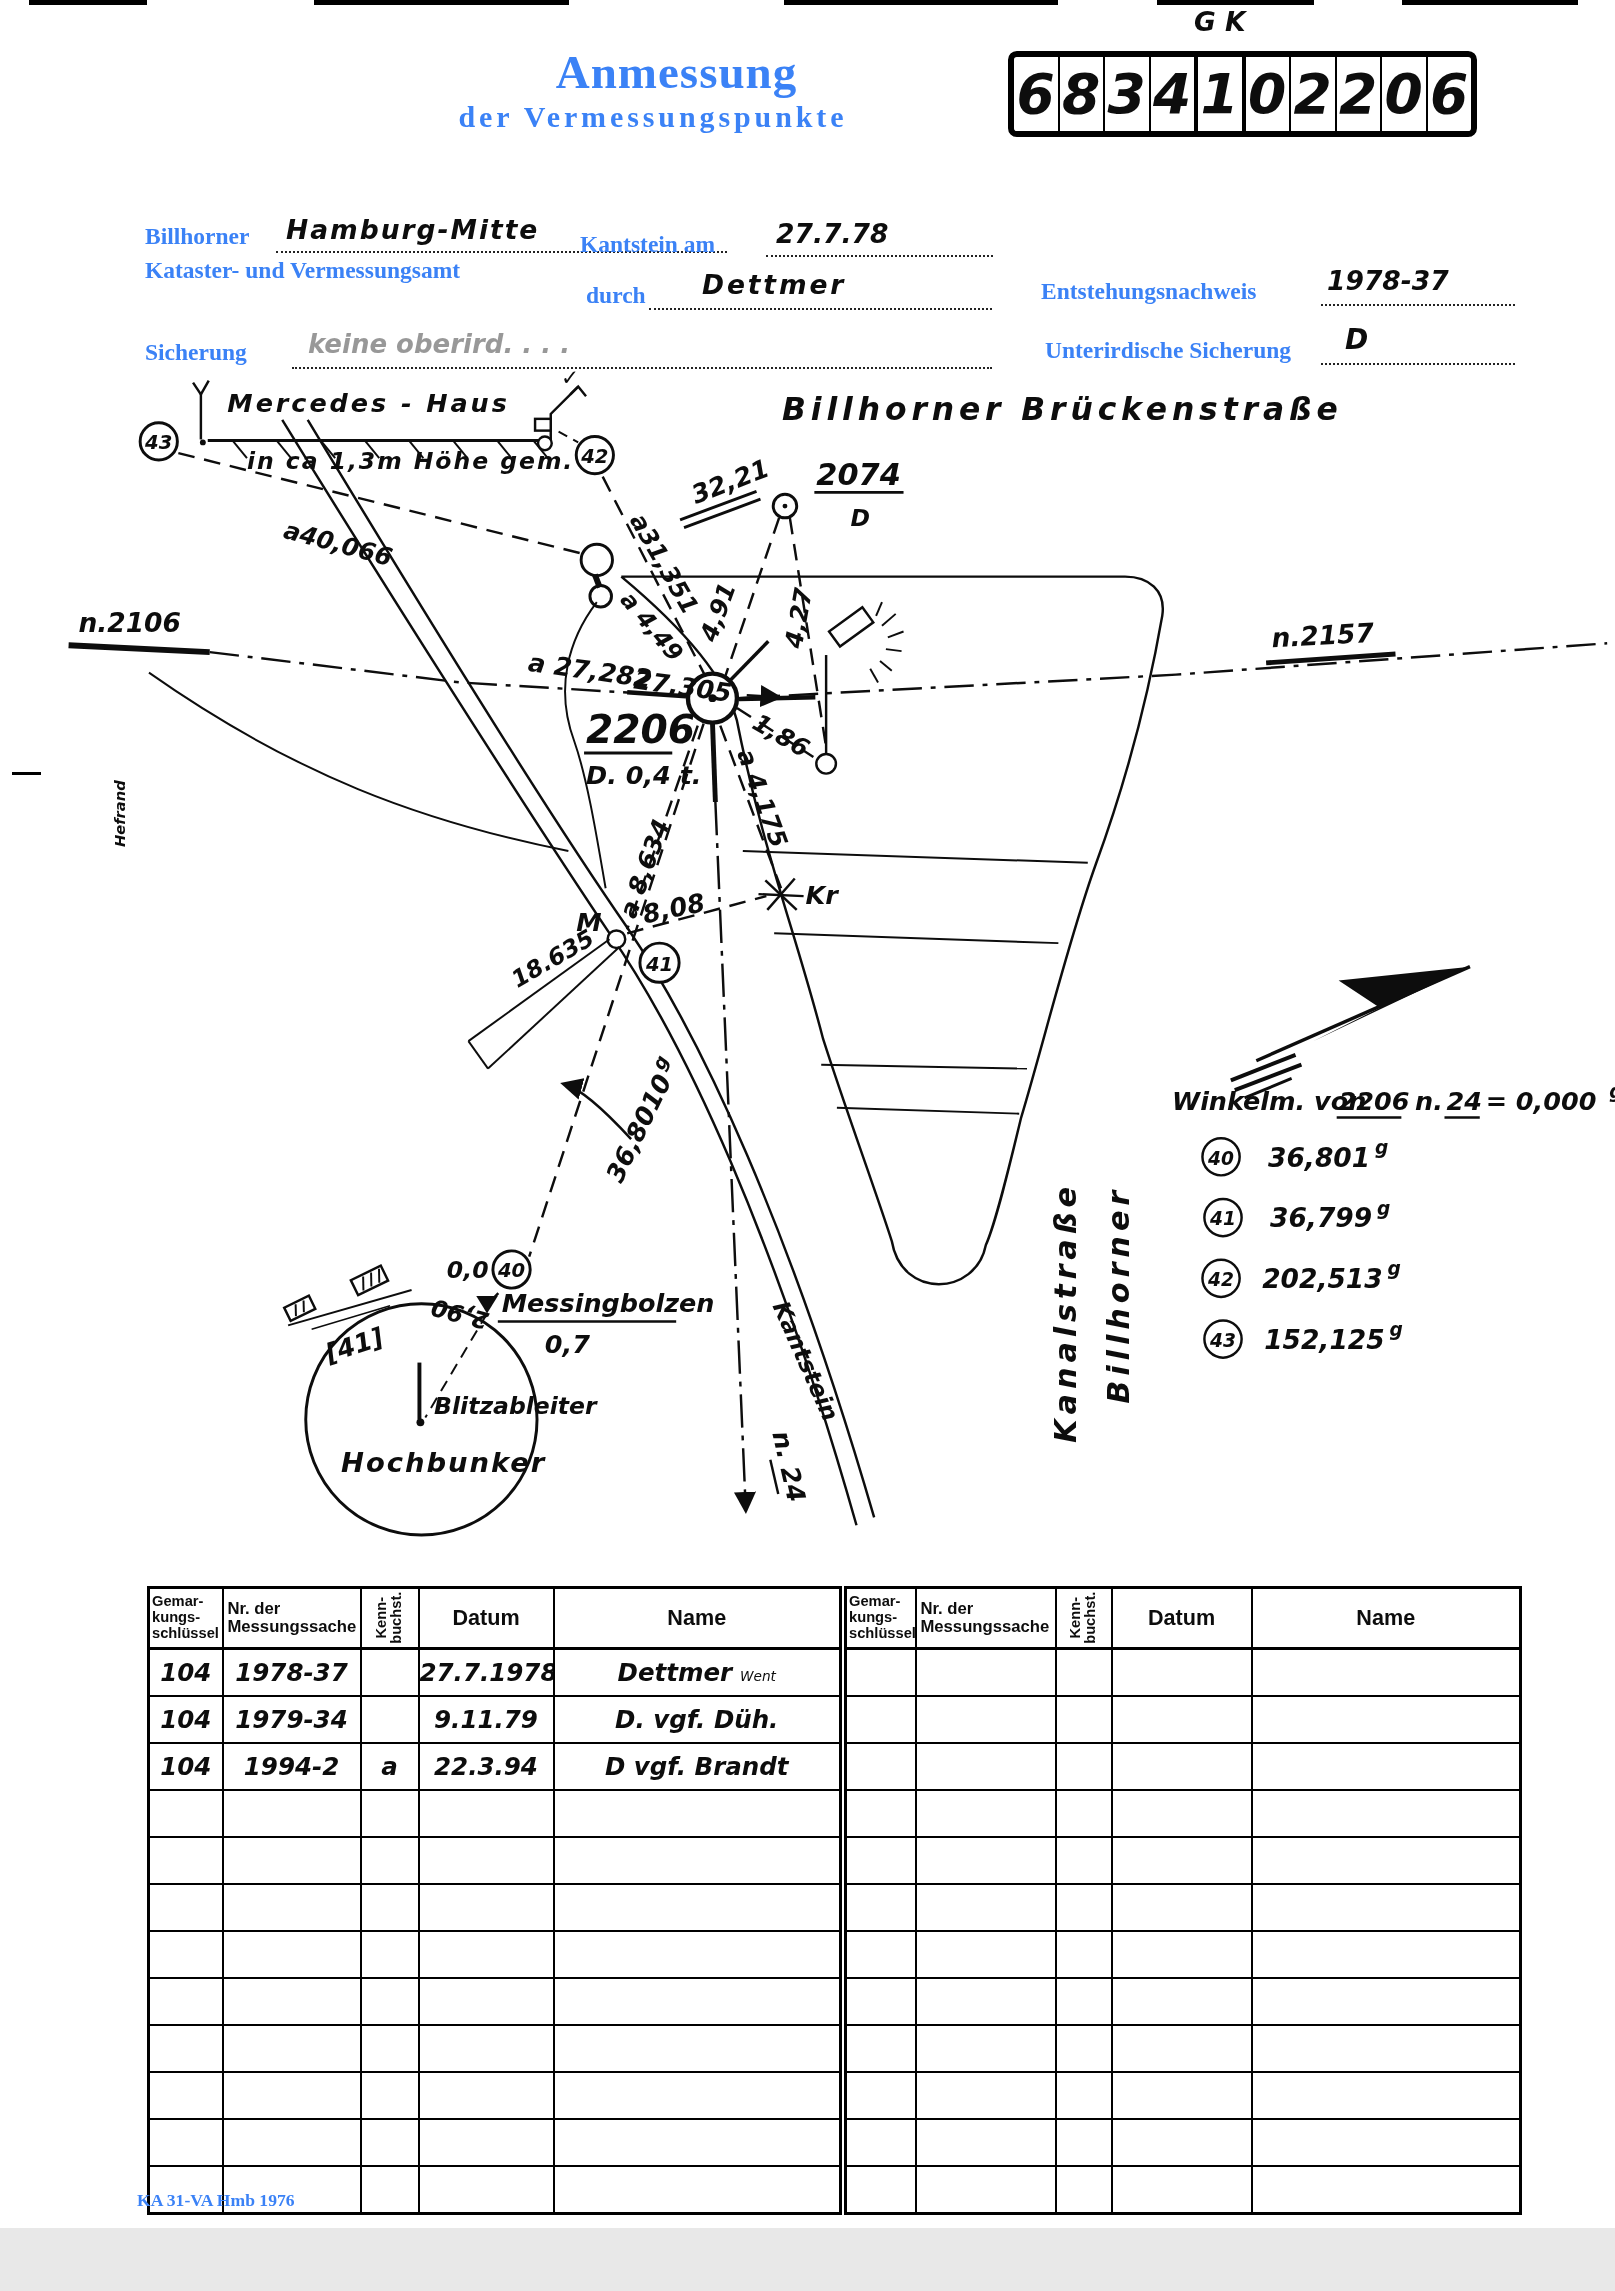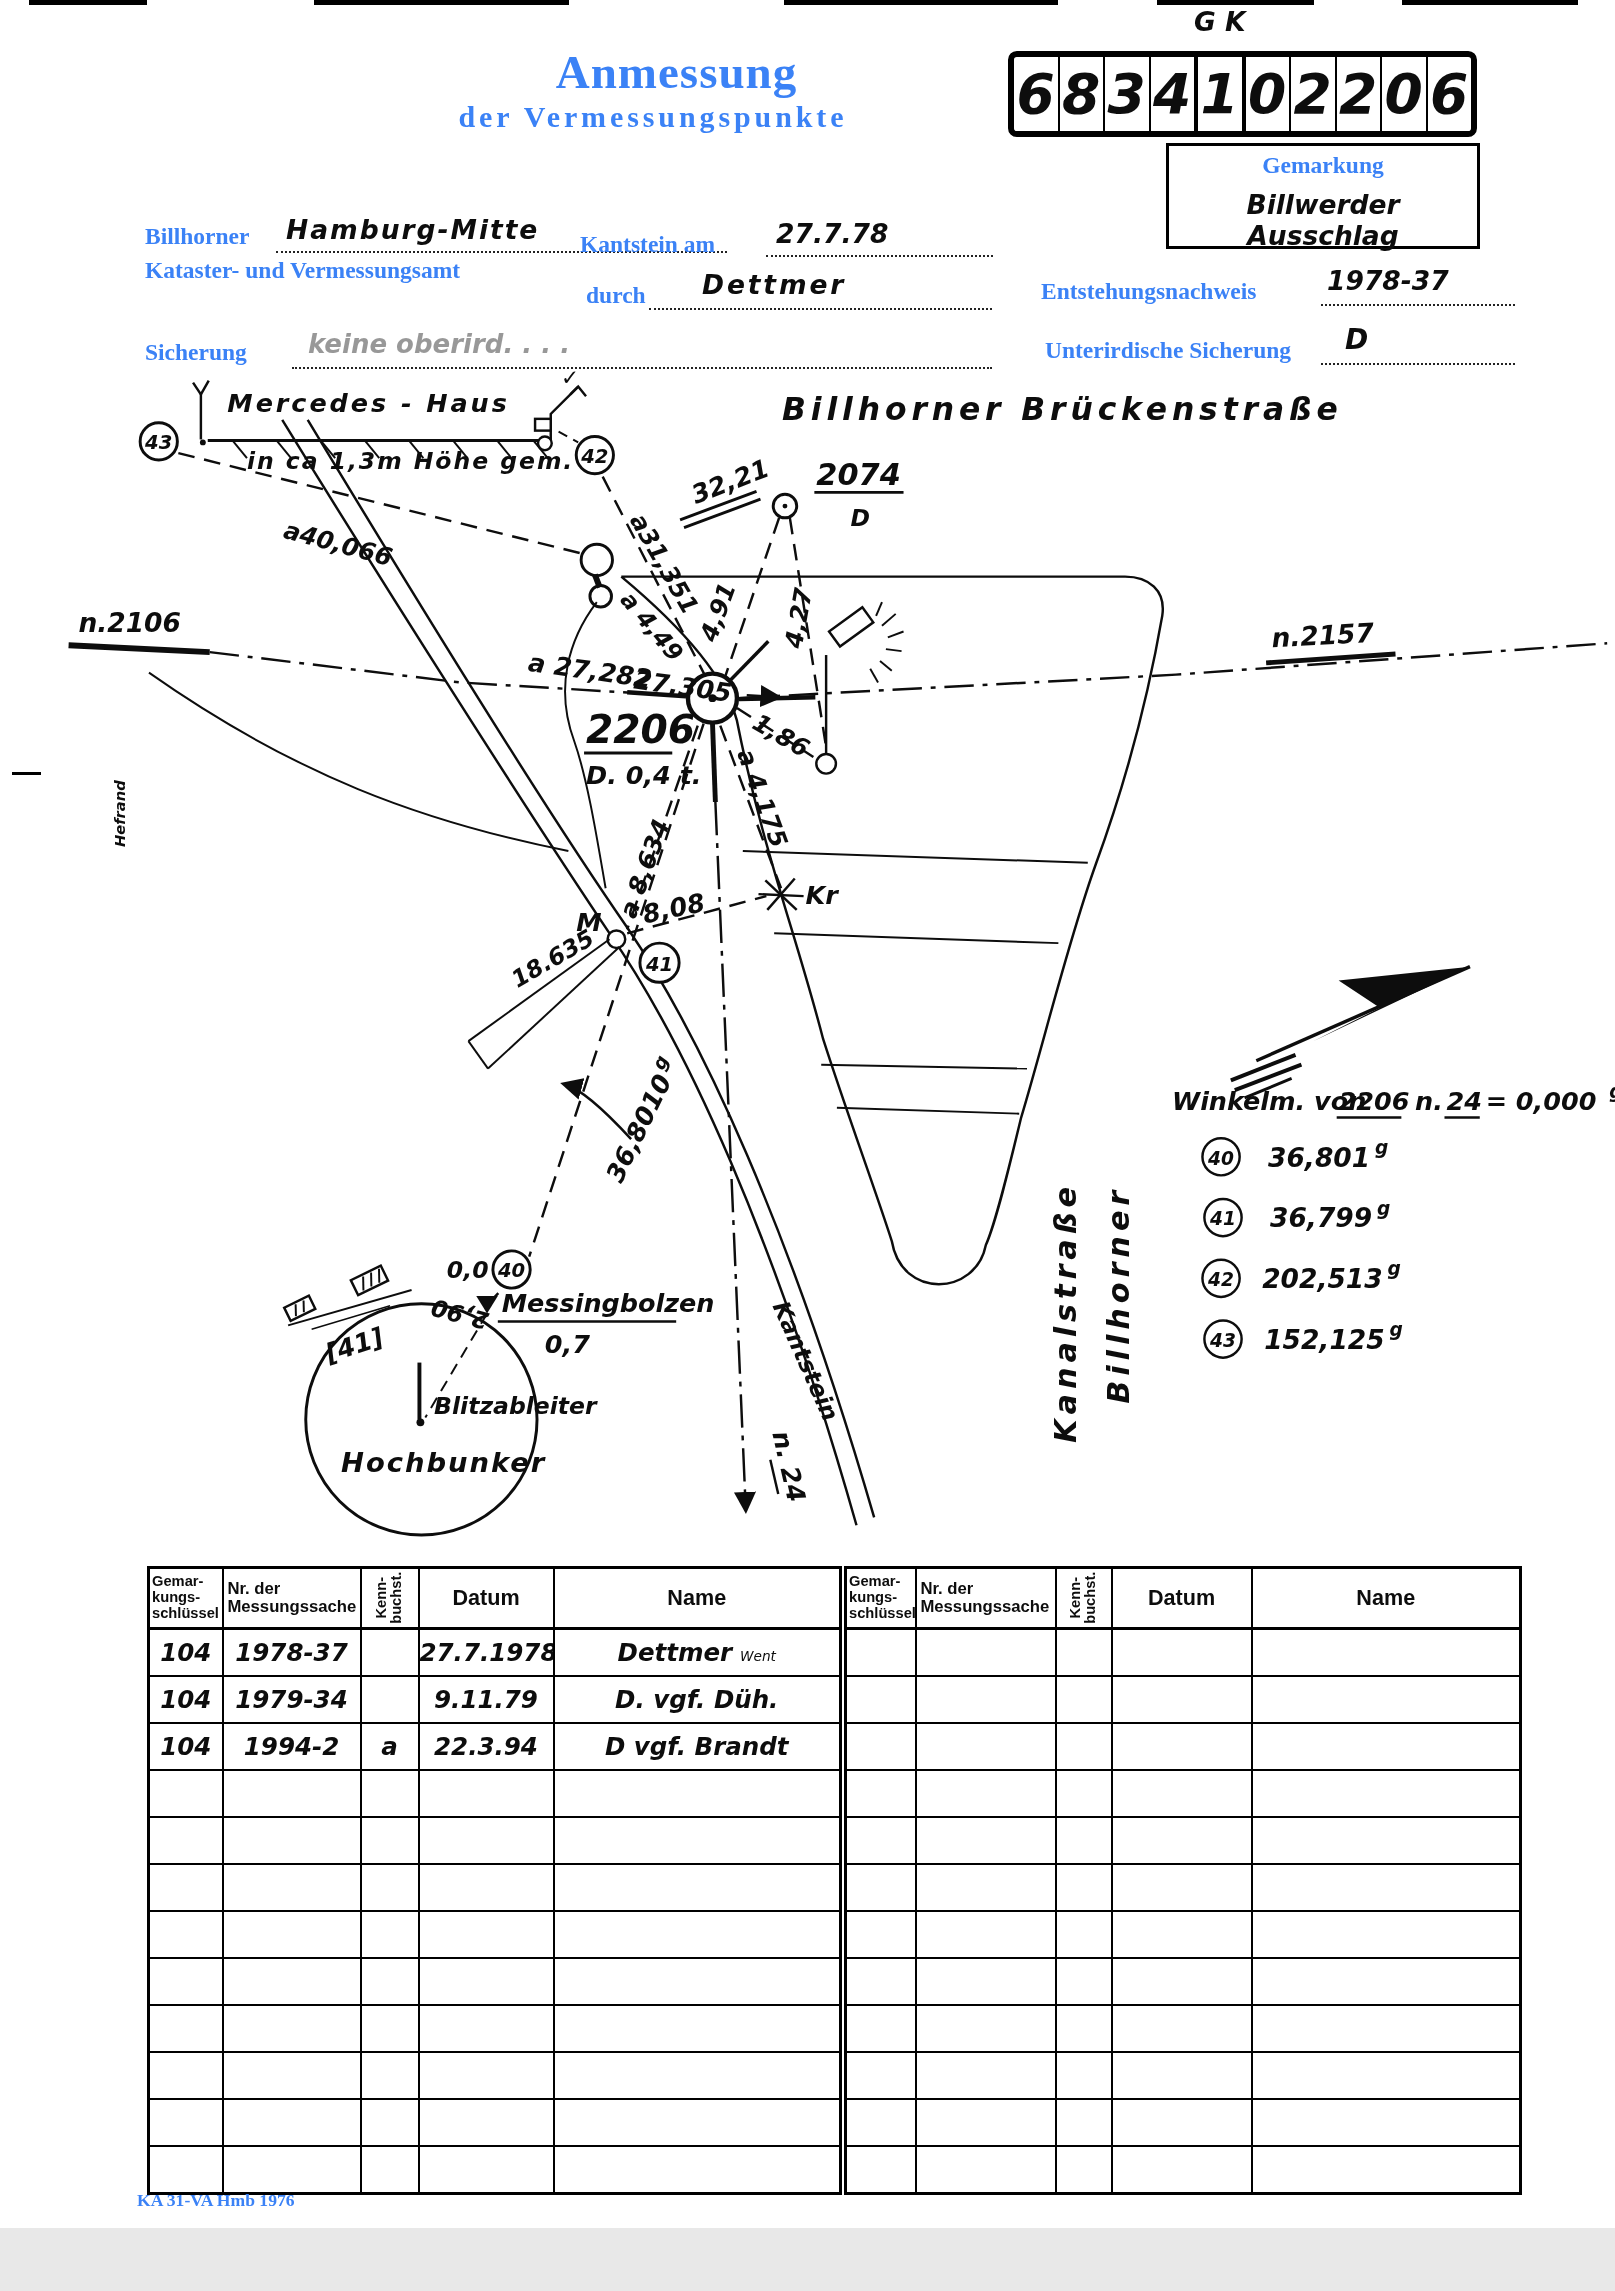--- a/index.html
+++ b/index.html
@@ -14,21 +14,21 @@
   .numbox{display:flex;border:6.9px solid #000;border-radius:8.8px;box-sizing:border-box;background:#fff;}
   .numbox .cell{flex:1;display:flex;align-items:center;justify-content:center;
       font-family:"DejaVu Sans",sans-serif;font-style:italic;font-weight:800;font-size:55px;
       border-right:2px solid #000;}
   .numbox .cell:last-child{border-right:none;}
   .numbox .cell.thick{border-right:4.9px solid #000;}
   .gembox{border:3.9px solid #000;box-sizing:border-box;background:#fff;}
   
   .vatable{border-collapse:collapse;table-layout:fixed;background:#fff;}
   .vatable td,.vatable th{border:2px solid #000;padding:0;overflow:hidden;white-space:nowrap;}
-  .vatable{border:3.9px solid #000;}
+  .vatable{border:3.9px solid #000;margin-top:20px;}
   .vatable th{border-bottom:3.9px solid #000;font-weight:700;vertical-align:middle;}
   .vatable .h-small{font-size:14.7px;line-height:15.7px;text-align:left;padding-left:2px;}
   .vatable .h-mid{font-size:16.7px;line-height:17.6px;text-align:left;padding-left:3.9px;}
   .vatable .h-big{font-size:21.6px;text-align:center;}
   .rot{display:inline-block;transform:rotate(-90deg);font-size:14.7px;line-height:14.7px;}
   .vatable td{height:45px;font-family:"DejaVu Sans",sans-serif;font-style:italic;font-weight:600;
       font-size:24.5px;}
   .vatable td.c{text-align:center;}
   .sig{font-size:13.7px;font-weight:400;margin-left:7.8px;}
   svg text{font-family:"DejaVu Sans",sans-serif;font-style:italic;font-weight:600;fill:#0d0d0d;}
@@ -62,24 +62,20 @@
     <div class="cell">3</div>
     <div class="cell thick">4</div>
     <div class="cell thick">1</div>
     <div class="cell">0</div>
     <div class="cell">2</div>
     <div class="cell">2</div>
     <div class="cell">0</div>
     <div class="cell">6</div>
   </div>
 
-  <div class="abs gembox" style="left:1166px;top:143px;width:314px;height:106px">
-    <div class="din center" style="margin-top:5.9px;font-size:23.5px">Gemarkung</div>
-    <div class="hw center" style="margin-top:9.8px;font-size:26.5px">Billwerder Ausschlag</div>
-  </div>
 
   <div class="abs din" style="left:145px;top:223px;font-size:23.5px">Billhorner</div>
   <div class="abs hw" style="left:286px;top:214px;font-size:26.5px;letter-spacing:2px">Hamburg-Mitte</div>
   <div class="abs dotline" style="left:276px;top:249px;width:451px"></div>
   <div class="abs din" style="left:145px;top:257px;font-size:23.5px">Kataster- und Vermessungsamt</div>
 
   <div class="abs din" style="left:580px;top:231px;font-size:23.5px">Kantstein am</div>
   <div class="abs hw" style="left:776px;top:218px;font-size:26.5px">27.7.78</div>
   <div class="abs dotline" style="left:766px;top:253px;width:227px"></div>
 

